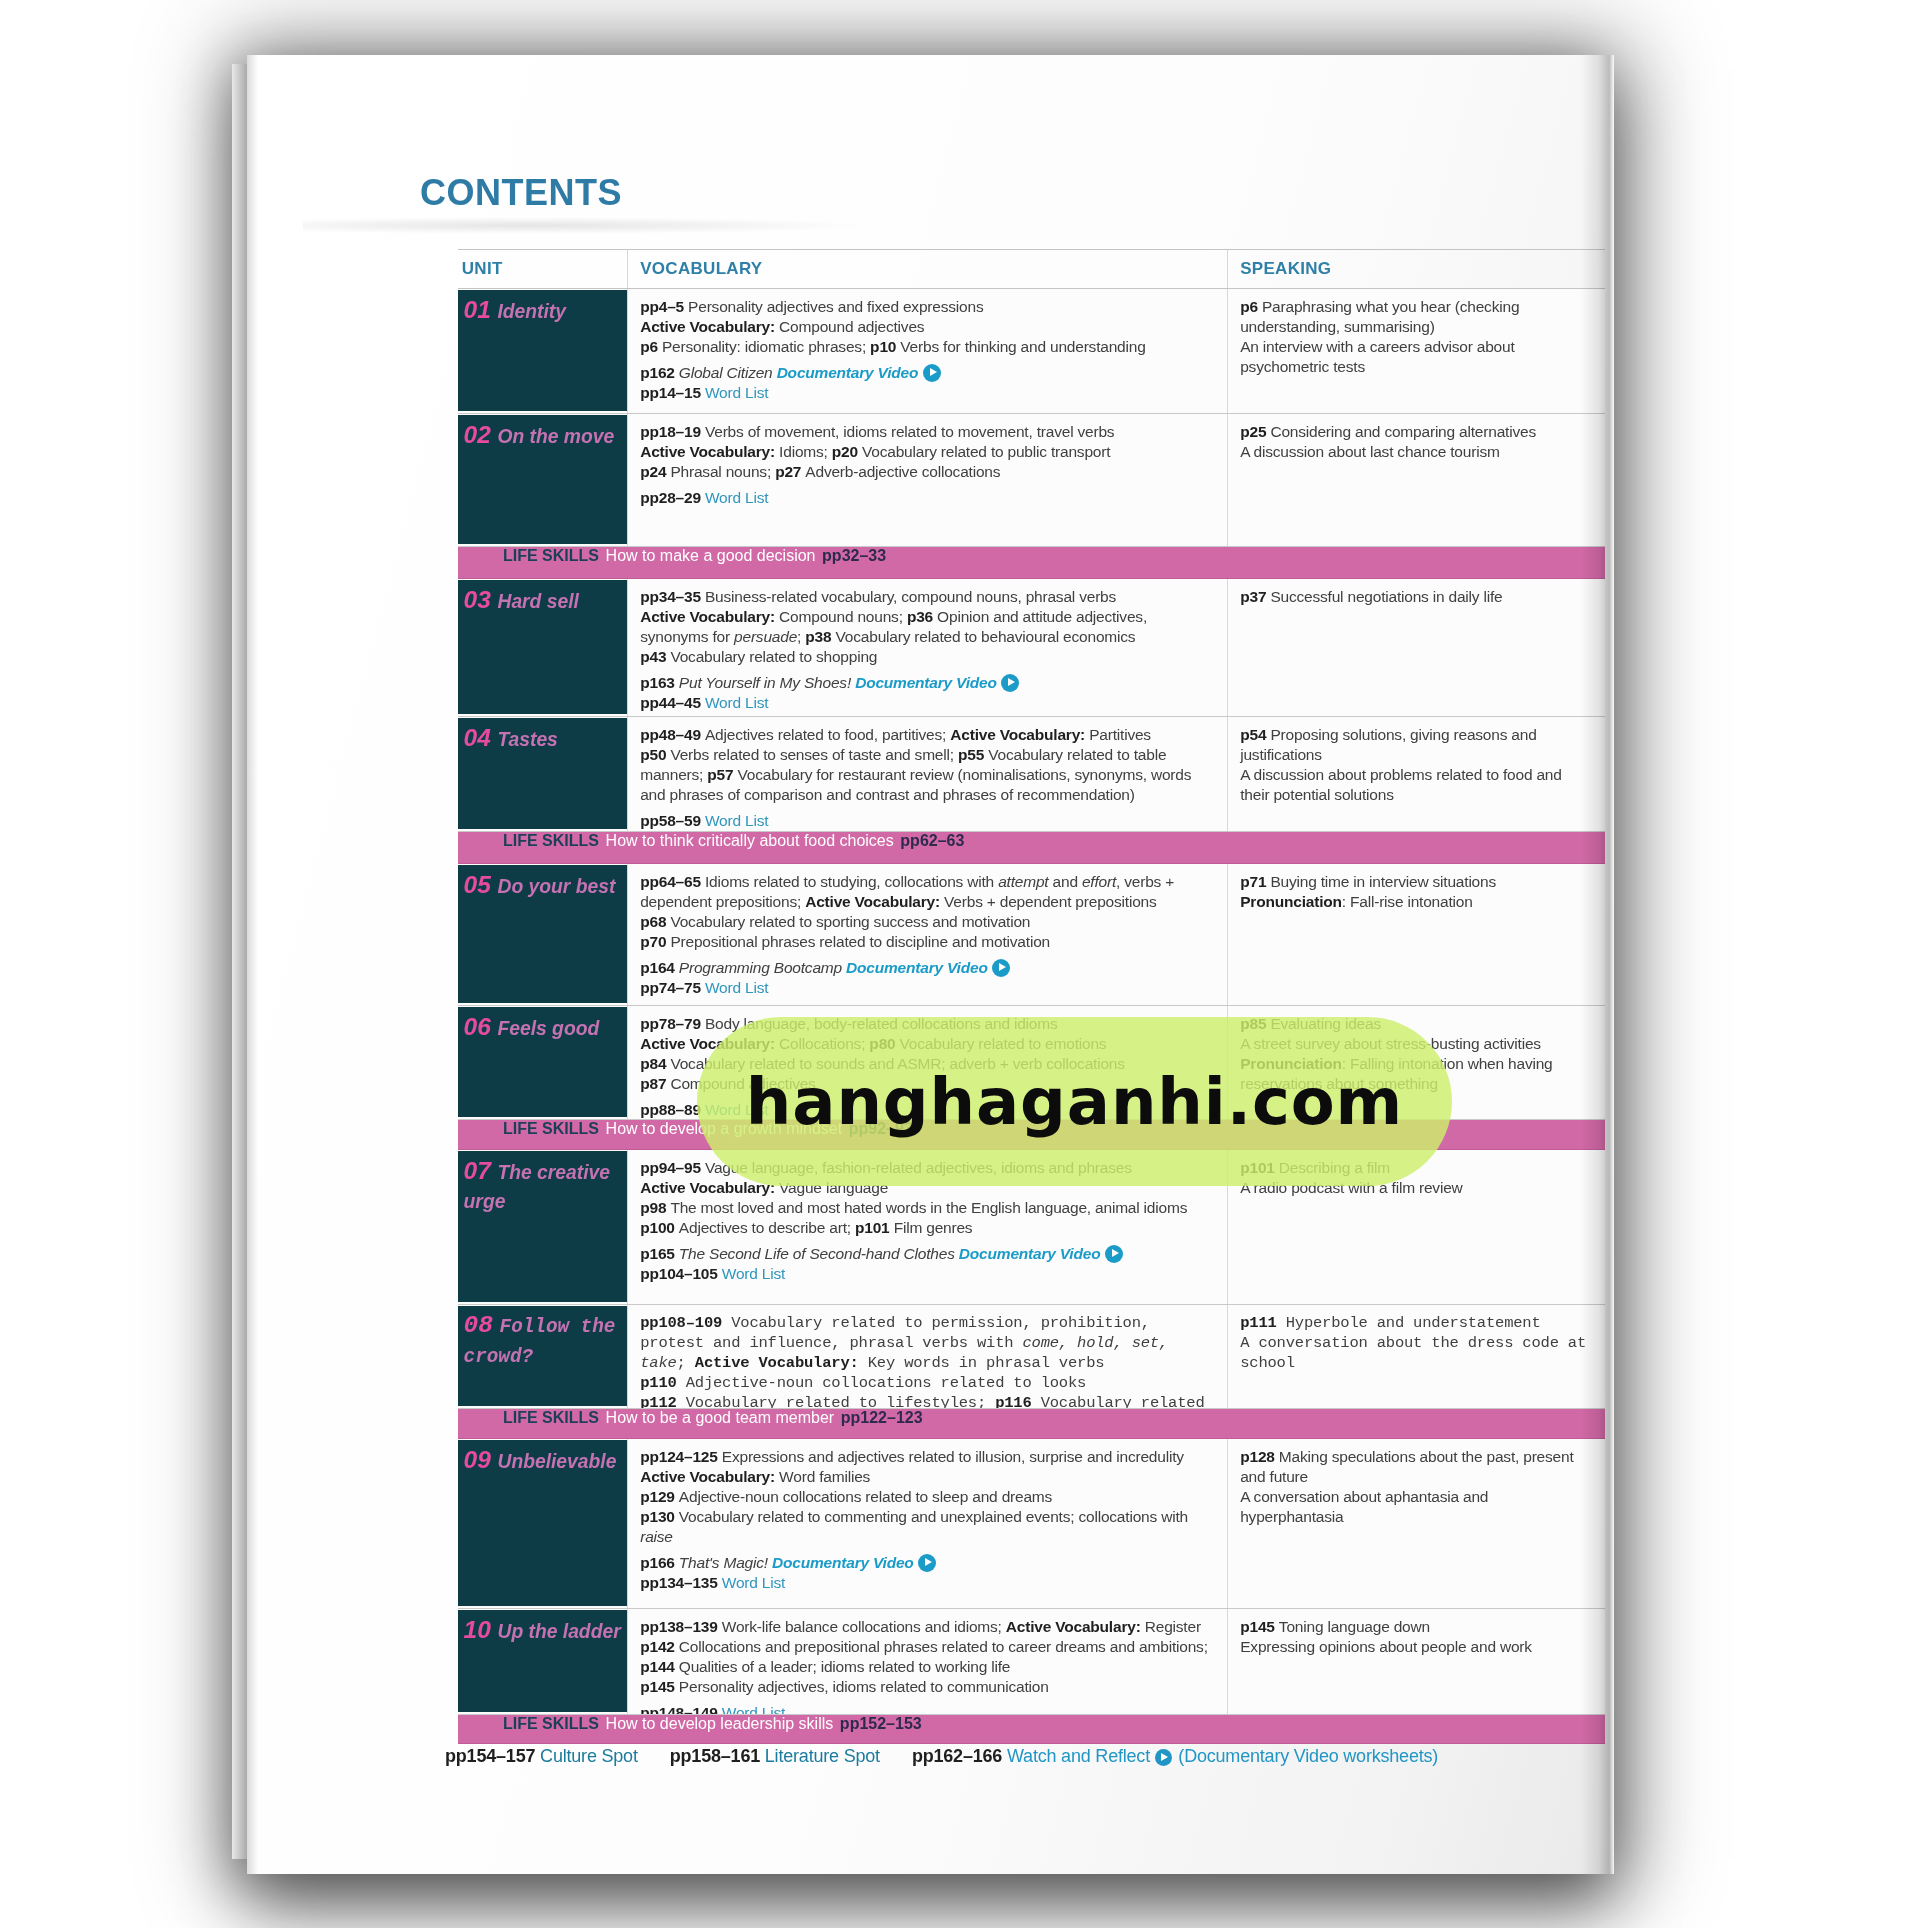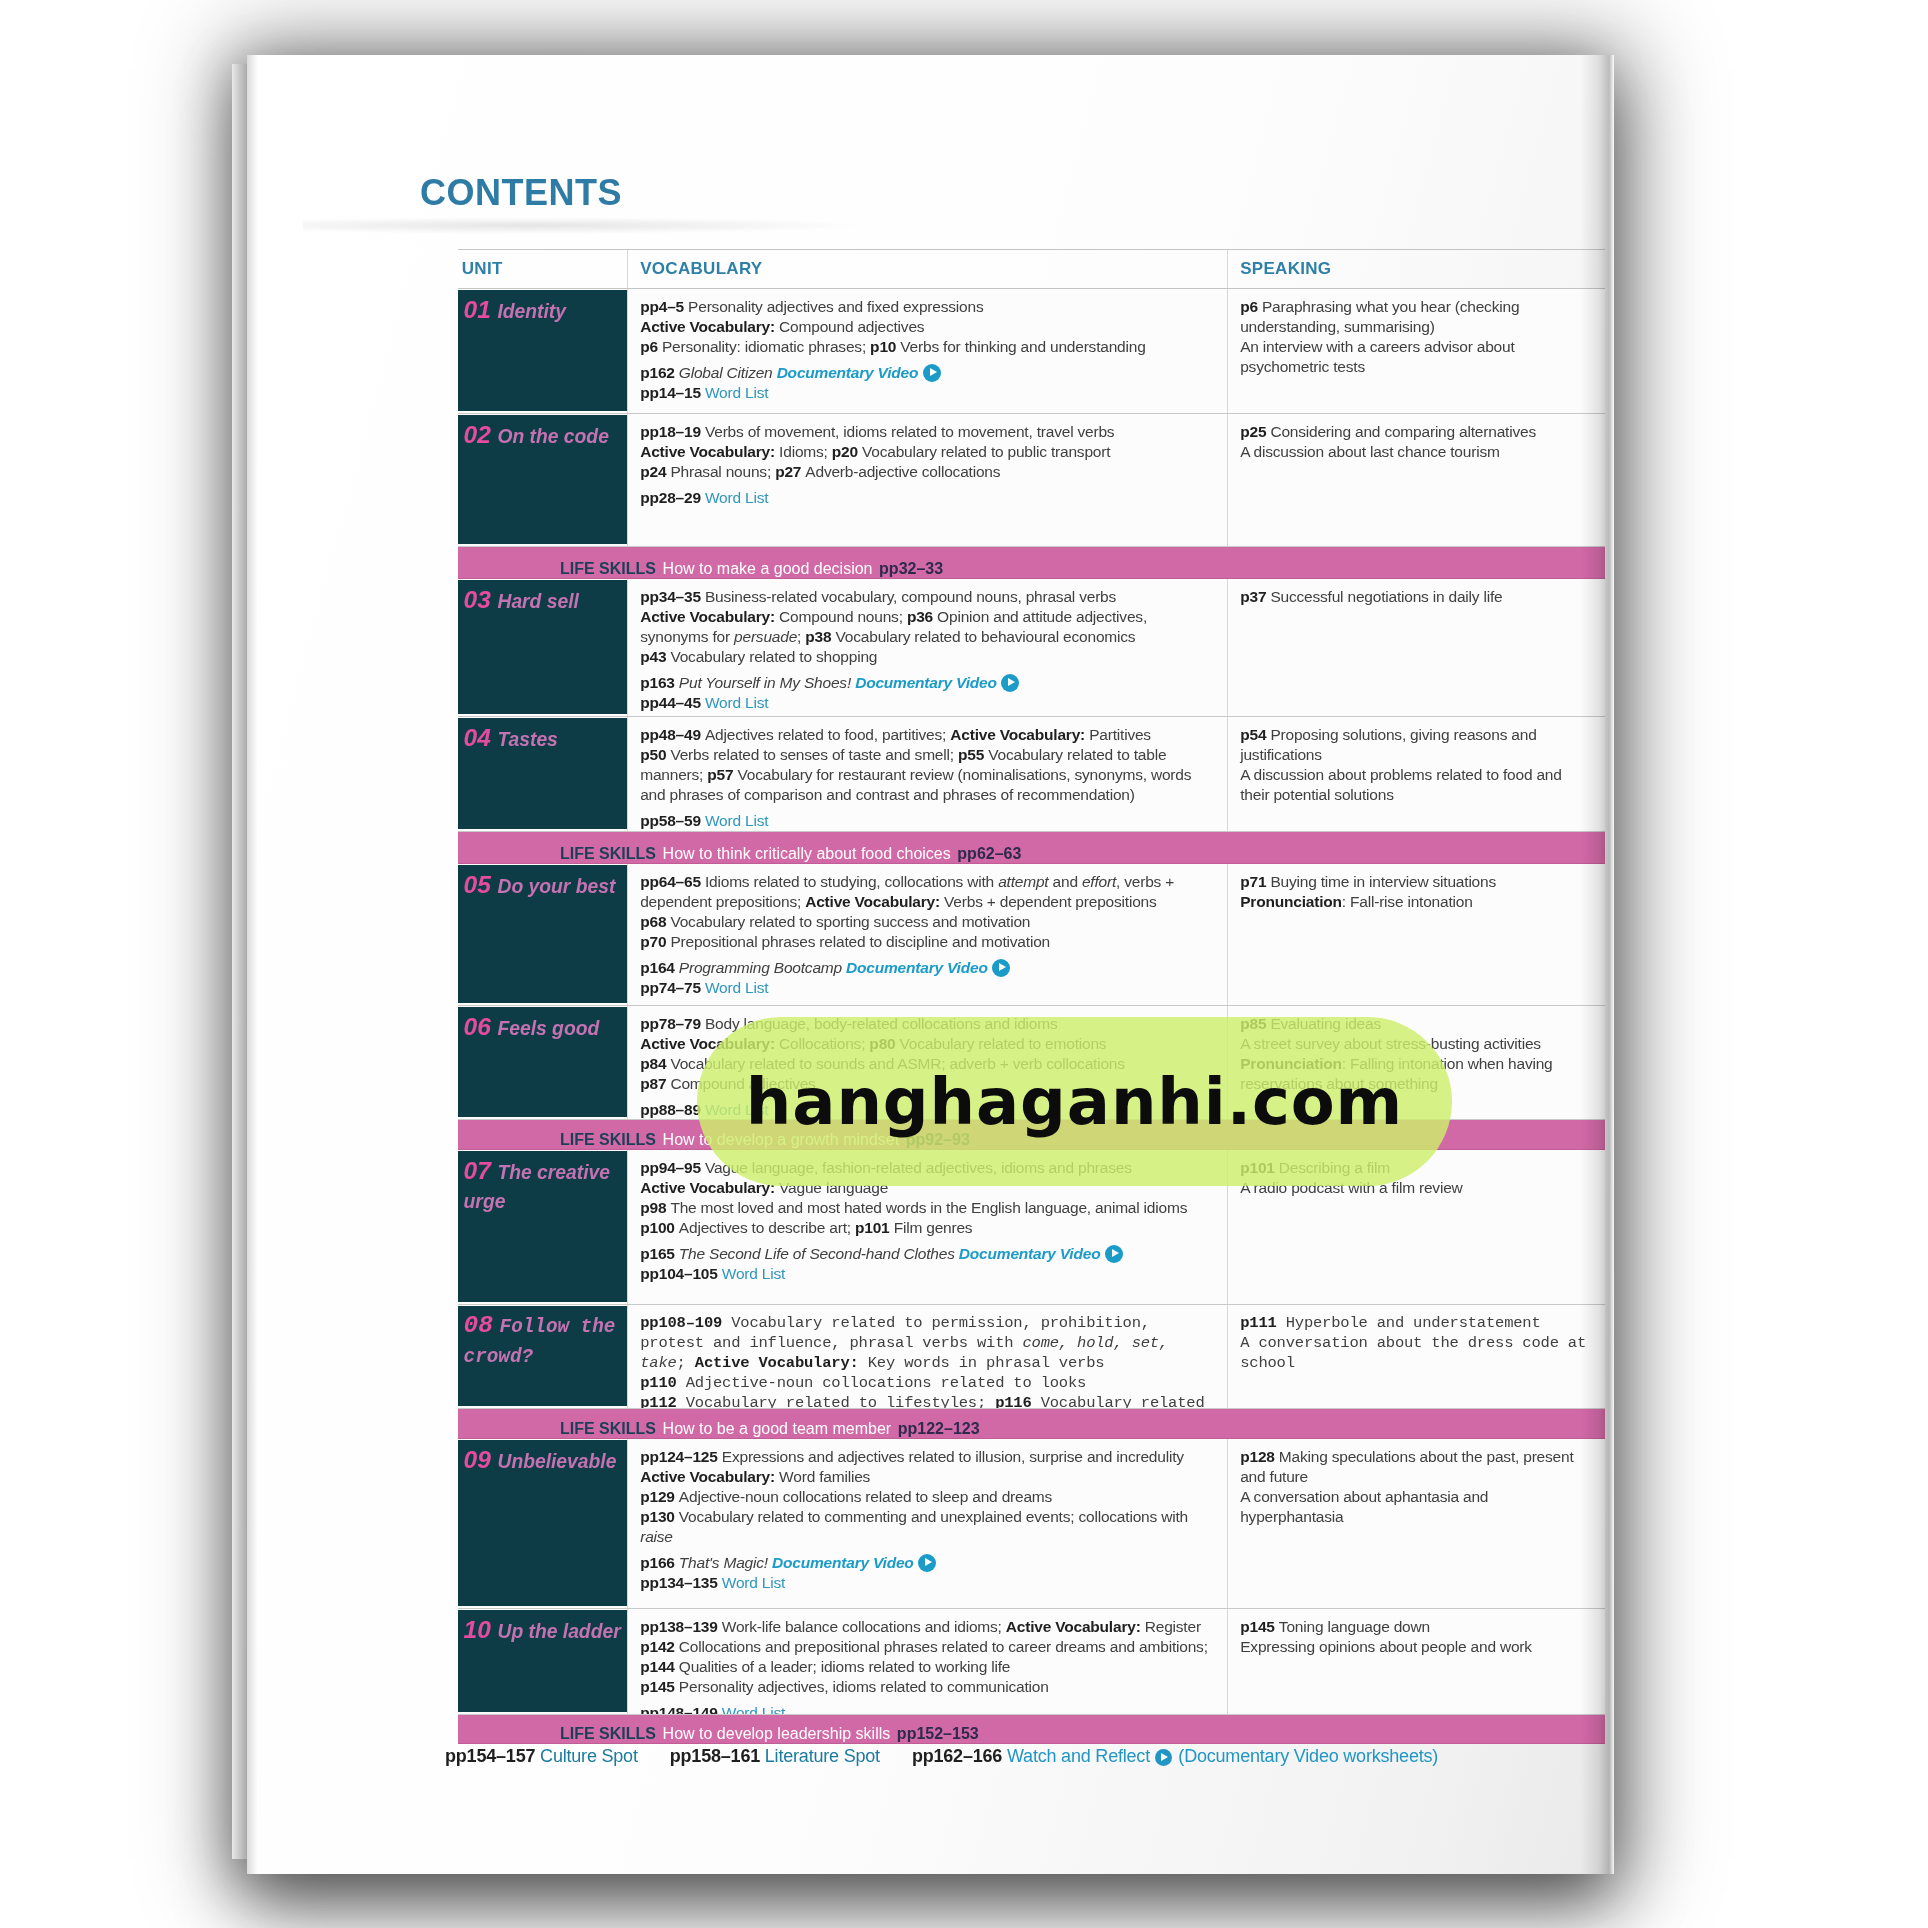--- a/index.html
+++ b/index.html
@@ -42,22 +42,22 @@
   .s-pl{color:#404040;}
   .s-lb{font-weight:700;color:#1f1f1f;}
   .s-it{font-style:italic;color:#404040;}
   .s-lk{color:#2f96bd;}
   .s-vd{color:#1a9bc8;font-weight:700;font-style:italic;}
   .play-icon{display:inline-block;width:18px;height:18px;border-radius:50%;background:#1a9bc8;
         position:relative;vertical-align:-3.8px;margin-left:4.7px;}
   .play-icon .tri{position:absolute;left:6.6px;top:4.2px;width:0;height:0;
         border-left:7.5px solid #ffffff;border-top:4.7px solid transparent;border-bottom:4.7px solid transparent;}
   
-  .ls-bar{display:flex;align-items:flex-end;background:#d269a7;border-bottom:0.9px solid #c05d98;
-        padding-left:102px;box-sizing:border-box;font-size:16px;overflow:hidden;}
+  .ls-bar{display:flex;align-items:flex-start;background:#d269a7;border-bottom:0.9px solid #c05d98;
+        padding-left:45px;box-sizing:border-box;font-size:16px;overflow:hidden;}
   .s-lsl{font-weight:700;color:#1c3f58;margin-right:6.6px;}
   .s-lst{color:#ffffff;}
   .s-lsr{font-weight:700;color:#2e2a4d;margin-left:6.6px;}
   
   .footer{position:absolute;left:198px;top:1691px;width:1130px;font-size:18px;letter-spacing:-0.2px;}
   .s-fref{font-weight:700;color:#1f1f1f;margin-left:32px;}
   .s-fref:first-child{margin-left:0;}
   .s-flk{color:#1b7b9d;}
   .s-fvd{color:#2196c4;}
   .footer .play-icon{width:17px;height:17px;background:#2196c4;margin:0 1.9px 0 4.7px;}
@@ -92,21 +92,21 @@
               <div class="line"><span class="s-ref">p6 </span><span class="s-pl">Personality: idiomatic phrases; </span><span class="s-ref">p10 </span><span class="s-pl">Verbs for thinking and understanding</span></div>
               <div class="line gap"><span class="s-ref">p162 </span><span class="s-it">Global Citizen  </span><span class="s-vd">Documentary Video</span><span class="play-icon"><span class="tri"></span></span></div>
               <div class="line"><span class="s-ref">pp14–15 </span><span class="s-lk">Word List</span></div>
             </div>
             <div class="cell speaking-cell">
               <div class="line"><span class="s-ref">p6 </span><span class="s-pl">Paraphrasing what you hear (checking understanding, summarising)</span></div>
               <div class="line"><span class="s-pl">An interview with a careers advisor about psychometric tests</span></div>
             </div>
           </div>
           <div class="row" style="height: 132px;">
-            <div class="unit-cell"><span class="unit-num">02</span><span class="unit-name">On the code</span></div>
+            <div class="unit-cell"><span class="unit-num">02</span><span class="unit-name">On the move</span></div>
             <div class="cell vocab-cell">
               <div class="line"><span class="s-ref">pp18–19 </span><span class="s-pl">Verbs of movement, idioms related to movement, travel verbs</span></div>
               <div class="line"><span class="s-lb">Active Vocabulary: </span><span class="s-pl">Idioms; </span><span class="s-ref">p20 </span><span class="s-pl">Vocabulary related to public transport</span></div>
               <div class="line"><span class="s-ref">p24 </span><span class="s-pl">Phrasal nouns; </span><span class="s-ref">p27 </span><span class="s-pl">Adverb-adjective collocations</span></div>
               <div class="line gap"><span class="s-ref">pp28–29 </span><span class="s-lk">Word List</span></div>
             </div>
             <div class="cell speaking-cell">
               <div class="line"><span class="s-ref">p25 </span><span class="s-pl">Considering and comparing alternatives</span></div>
               <div class="line"><span class="s-pl">A discussion about last chance tourism</span></div>
             </div>

